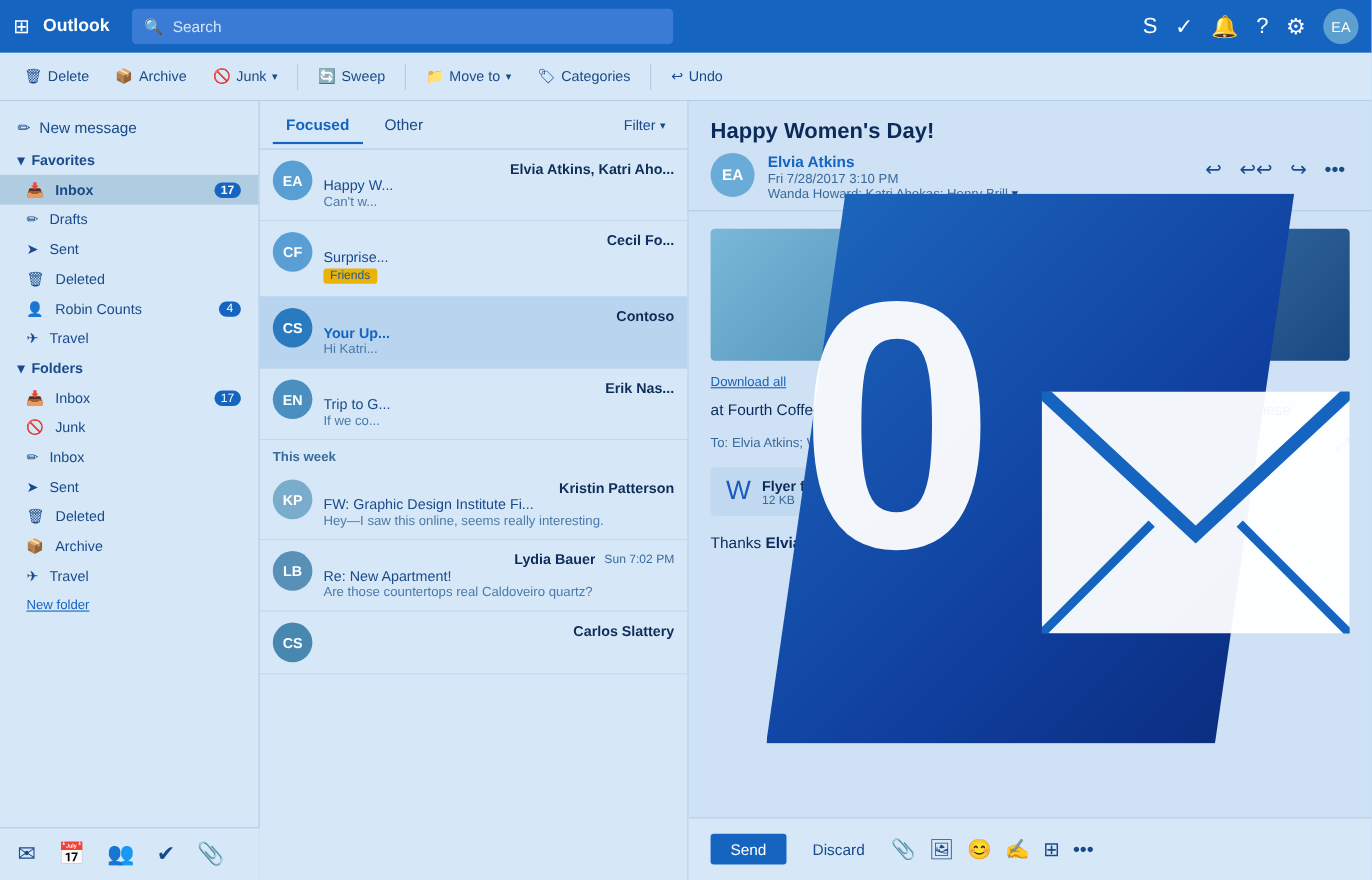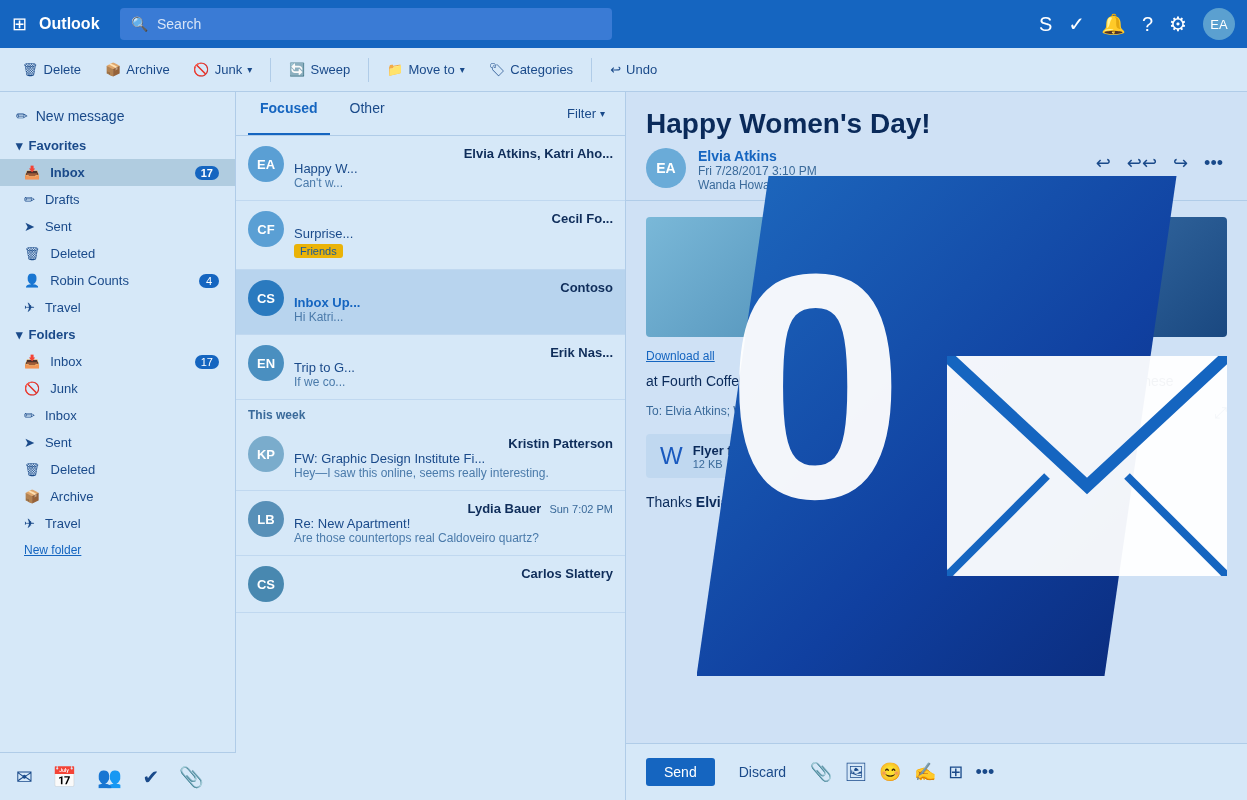--- a/index.html
+++ b/index.html
@@ -80,21 +80,21 @@
     }
     .bottom-nav-icon { color: #1a4a8a; font-size: 20px; cursor: pointer; }
 
     
     .message-list {
       width: 390px; min-width: 390px;
       background: #d6e8f8; border-right: 1px solid #b0cce8;
       display: flex; flex-direction: column; overflow: hidden;
     }
     .tab-bar {
-      display: flex; 
+      display: flex; align-items: center;
       padding: 0 12px; border-bottom: 1px solid #b0cce8; height: 44px;
       gap: 8px;
     }
     .tab {
       padding: 8px 12px; font-size: 14px; color: #1a4a8a; cursor: pointer; border-bottom: 2px solid transparent;
     }
     .tab.active { border-bottom: 2px solid #1565c0; font-weight: 600; color: #1565c0; }
     .filter-btn {
       margin-left: auto; display: flex; align-items: center; gap: 4px;
       font-size: 13px; color: #1a4a8a; cursor: pointer; padding: 4px 8px;
@@ -123,21 +123,21 @@
     .msg-tag { display: inline-block; background: #eab308; border-radius: 3px; font-size: 11px; color: #1a5a9a; padding: 1px 6px; margin-top: 2px; }
 
     
     .email-detail {
       flex: 1; background: #cfe1f5; overflow: hidden; display: flex; flex-direction: column;
       position: relative;
     }
     .email-header {
       padding: 16px 20px 8px; border-bottom: 1px solid #b0cce8;
     }
-    .email-title { font-size: 28px; font-weight: 600; color: #0a2a5a; margin-bottom: 8px; }
+    .email-title { font-size: 20px; font-weight: 600; color: #0a2a5a; margin-bottom: 8px; }
     .email-meta { display: flex; align-items: flex-start; gap: 12px; }
     .email-meta-avatar { width: 40px; height: 40px; border-radius: 50%; background: #6aabd8; flex-shrink: 0; display: flex; align-items: center; justify-content: center; color: white; font-size: 14px; font-weight: 600; }
     .email-meta-info { flex: 1; }
     .email-meta-sender { font-size: 14px; font-weight: 600; color: #1565c0; }
     .email-meta-date { font-size: 12px; color: #3a6a9a; }
     .email-meta-to { font-size: 12px; color: #3a6a9a; }
     .email-actions-right { display: flex; gap: 8px; align-items: center; margin-left: auto; }
     .email-action-btn { color: #1a4a8a; font-size: 18px; cursor: pointer; padding: 4px; }
 
     .email-body { flex: 1; padding: 16px 20px; overflow-y: auto; }
@@ -359,21 +359,21 @@
           <span class="msg-tag">Friends</span>
         </div>
       </div>
 
       <div class="msg-item selected">
         <div class="msg-avatar cs">CS</div>
         <div class="msg-content">
           <div class="msg-header">
             <span class="msg-sender">Contoso</span>
           </div>
-          <div class="msg-subject" style="color:#1565c0; font-weight:600;">Inbox Up...</div>
+          <div class="msg-subject" style="color:#1565c0; font-weight:600;">Your Up...</div>
           <div class="msg-preview">Hi Katri...</div>
         </div>
       </div>
 
       <div class="msg-item">
         <div class="msg-avatar" style="background:#4a8fc0;">EN</div>
         <div class="msg-content">
           <div class="msg-header">
             <span class="msg-sender">Erik Nas...</span>
           </div>

